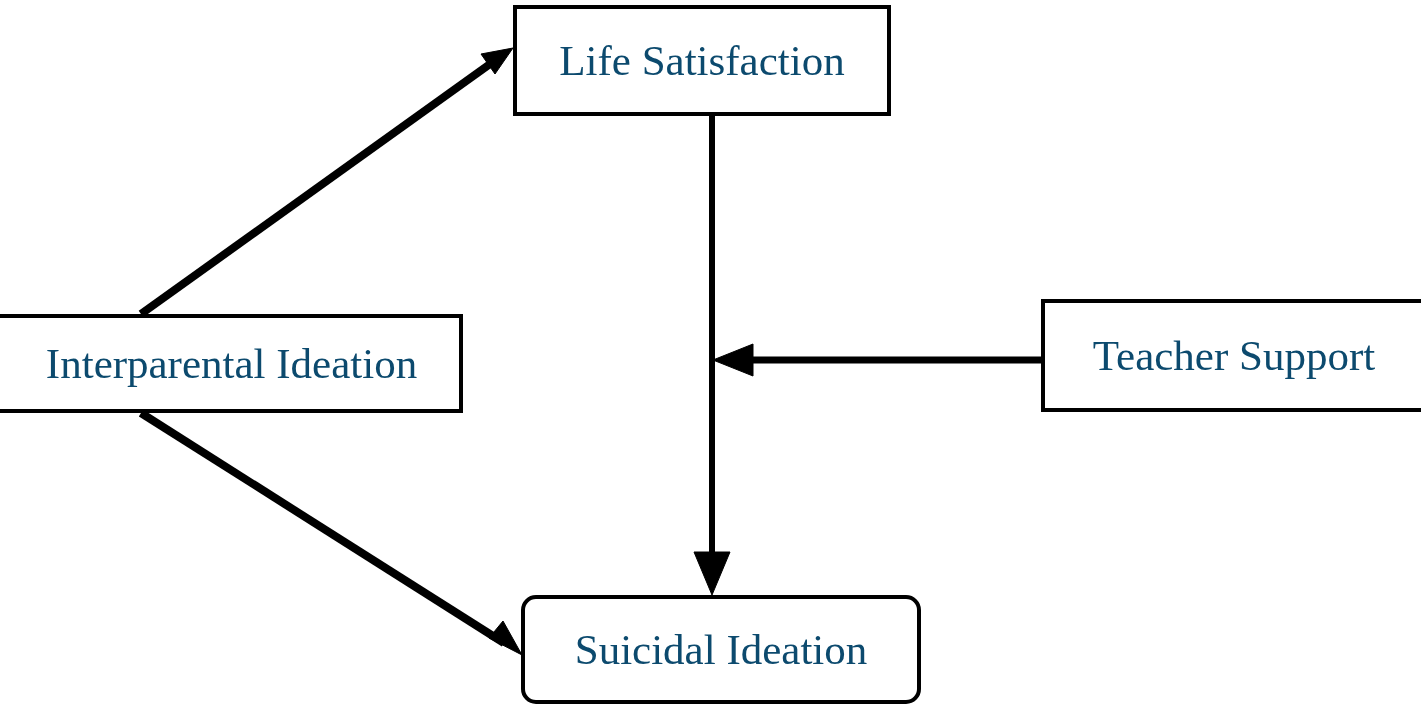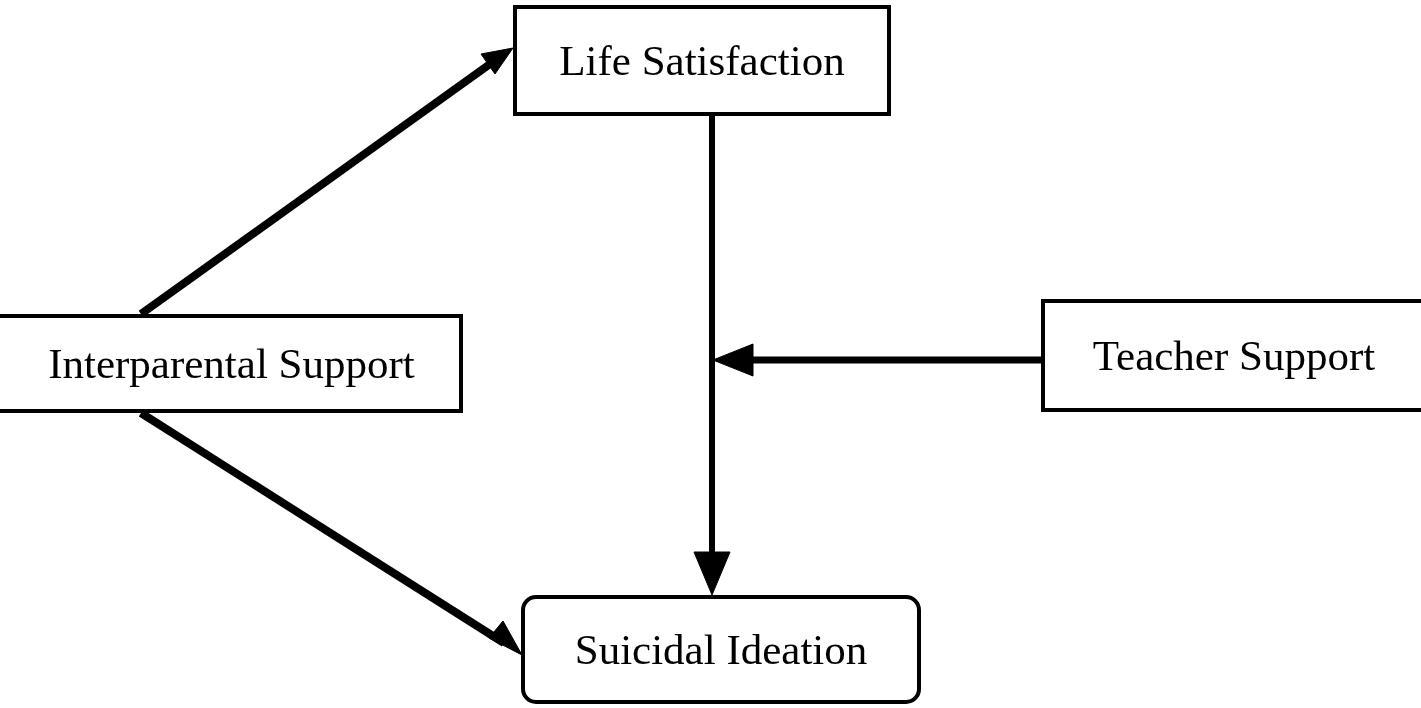--- a/index.html
+++ b/index.html
@@ -33,21 +33,21 @@
     background: #ffffff;
     display: flex;
     align-items: center;
     justify-content: center;
     z-index: 2;
   }
   .node-label {
     font-family: "Liberation Serif", "DejaVu Serif", serif;
     font-size: 43px;
     font-weight: 400;
-    color: #000000;
+    color: #0c4a6e;
     line-height: 1;
     white-space: nowrap;
     letter-spacing: 0px;
   }
   
   #node-life-satisfaction {
     left: 513px;
     top: 5px;
     width: 378px;
     height: 111px;
@@ -101,21 +101,21 @@
       <line x1="1041" y1="360" x2="748" y2="360" stroke="#000000" stroke-width="7" stroke-linecap="butt"></line>
       <polygon points="713,360 753,344 753,376" fill="#000000" stroke="#000000" stroke-width="1"></polygon>
     </g>
   </svg>
 
   <div class="node-box" id="node-life-satisfaction">
     <span class="node-label">Life Satisfaction</span>
   </div>
 
   <div class="node-box" id="node-interparental-conflict">
-    <span class="node-label">Interparental Support</span>
+    <span class="node-label">Interparental Ideation</span>
   </div>
 
   <div class="node-box" id="node-teacher-support">
     <span class="node-label">Teacher Support</span>
   </div>
 
   <div class="node-box" id="node-suicidal-ideation">
     <span class="node-label">Suicidal Ideation</span>
   </div>
 

